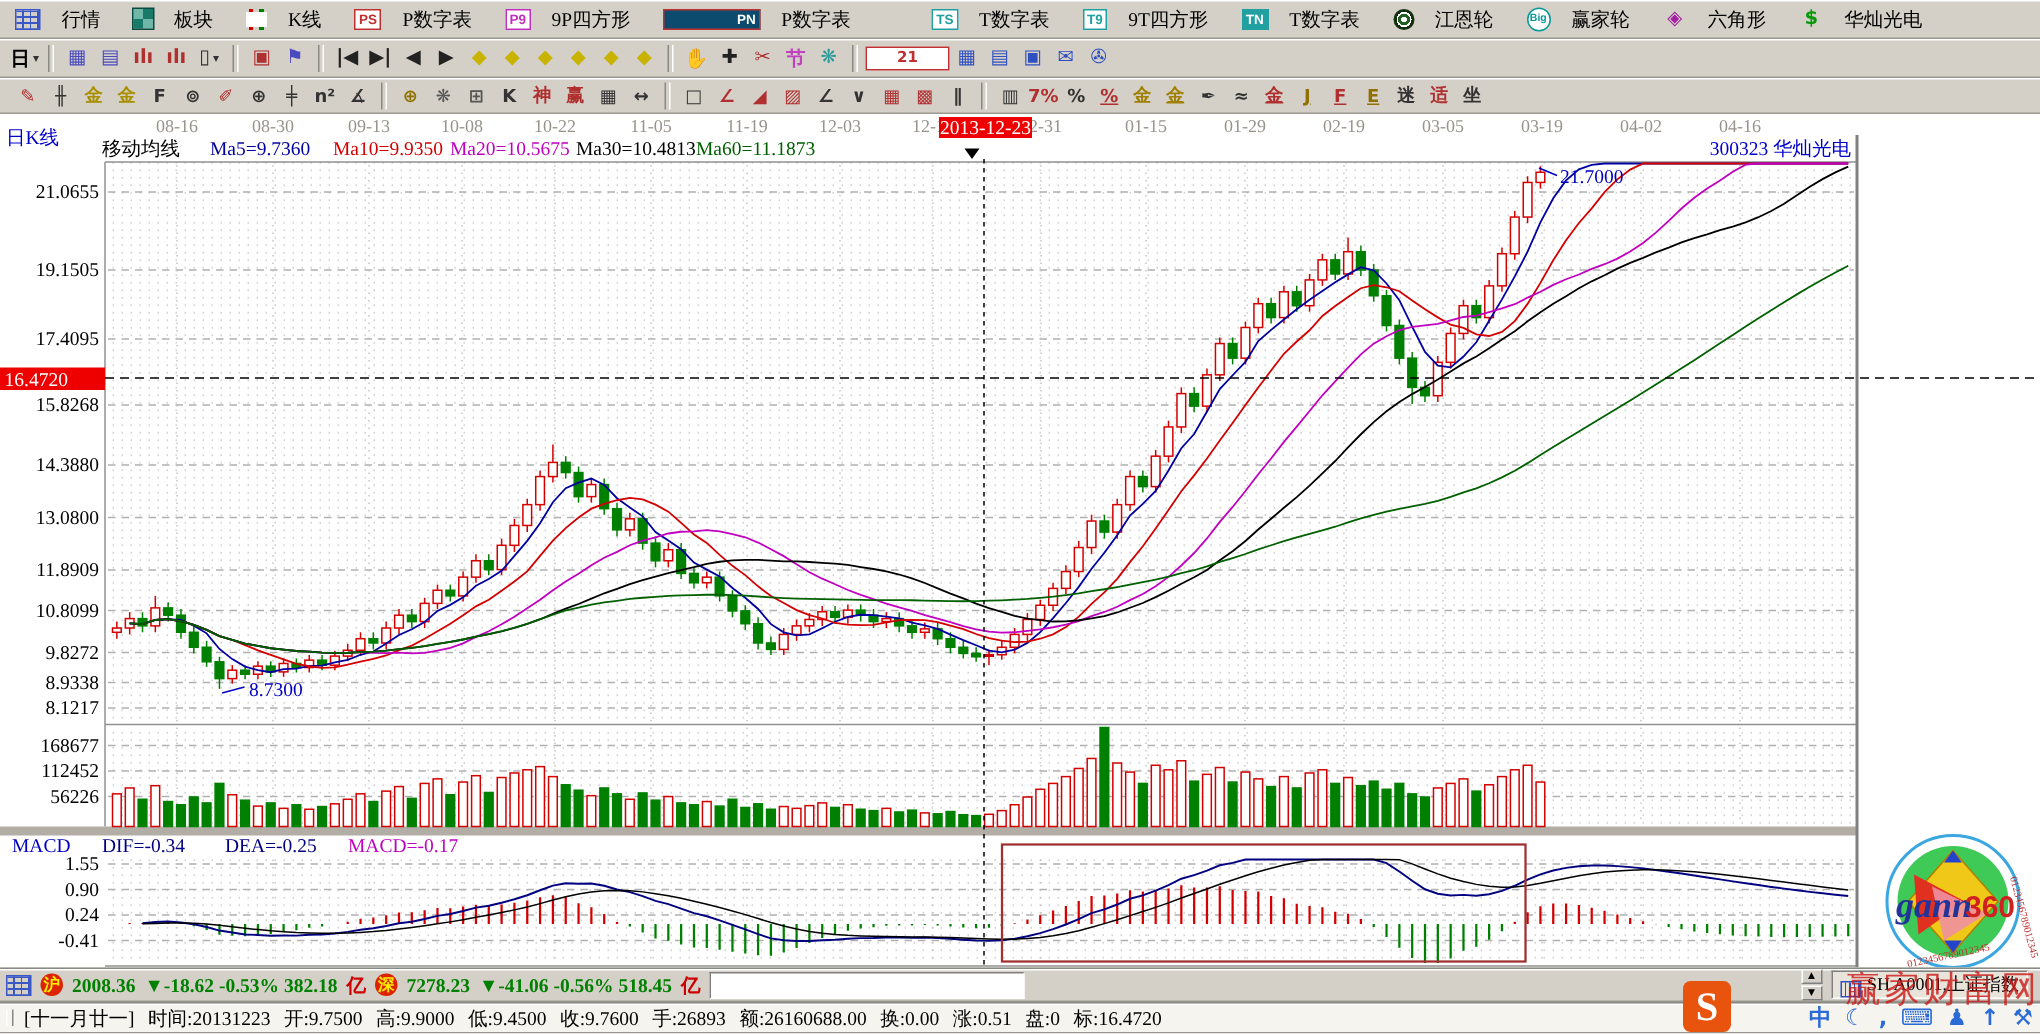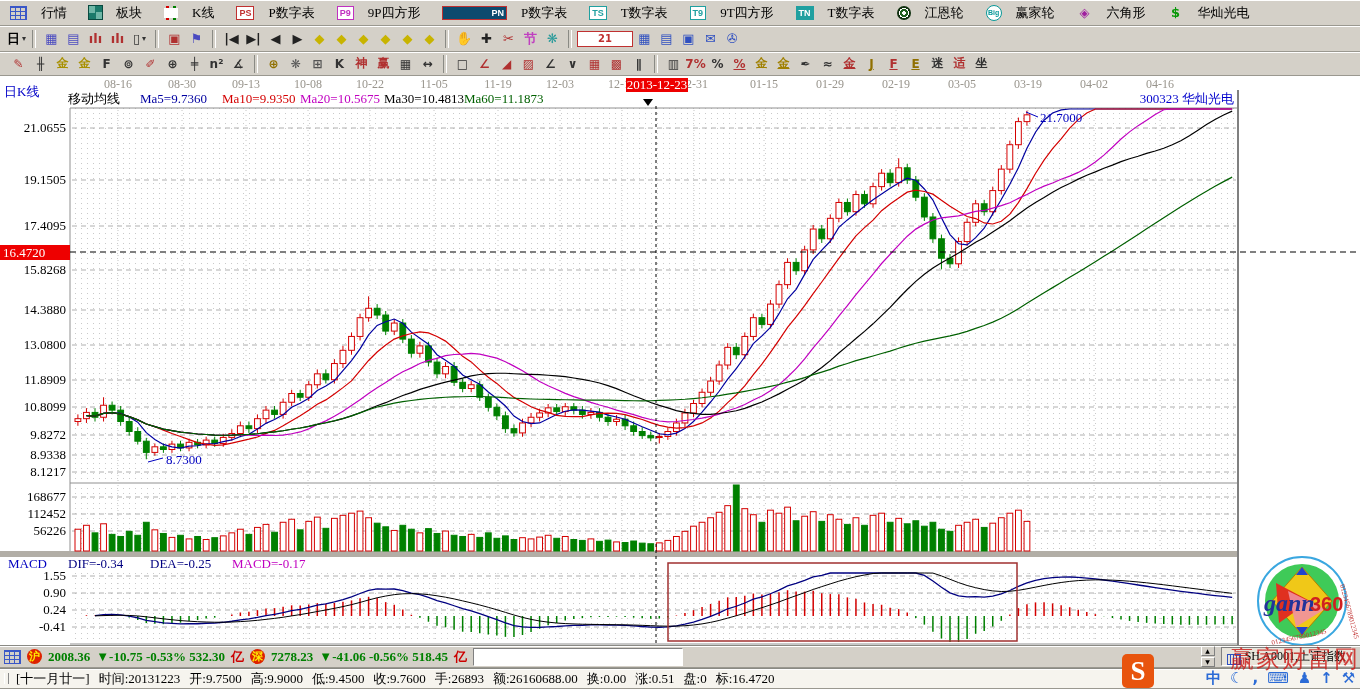--- a/index.html
+++ b/index.html
@@ -90,21 +90,21 @@
     </div>
     <div class="mitem">
       <span class="badge-ic" style="color: rgb(192, 48, 192); border-color: rgb(192, 48, 192);">P9</span>
       <span>9P四方形</span>
     </div>
     <div class="mitem">
       <span class="badge-ic" style="color: rgb(255, 255, 255); border-color: rgb(192, 48, 48); background: #0c4a6e; padding-left: 48px;">PN</span>
       <span>P数字表</span>
     </div>
     <div class="mitem">
-      <span class="badge-ic" style="color: rgb(32, 160, 160); border-color: rgb(32, 160, 160);">TS</span>
+      <span class="badge-ic" style="color: rgb(32, 160, 160); border-color: rgb(32, 160, 160); margin-left: 32px;">TS</span>
       <span>T数字表</span>
     </div>
     <div class="mitem">
       <span class="badge-ic" style="color: rgb(32, 160, 160); border-color: rgb(32, 160, 160);">T9</span>
       <span>9T四方形</span>
     </div>
     <div class="mitem">
       <span class="badge-ic" style="color: rgb(255, 255, 255); border-color: rgb(32, 160, 160); background: rgb(32, 160, 160);">TN</span>
       <span>T数字表</span>
     </div>
@@ -842,21 +842,21 @@
     <text x="58" y="56" font-size="20" font-weight="bold" fill="#d02020" font-family="Liberation Sans,sans-serif">360</text>
     <text x="88" y="30" font-size="7" fill="#c03030" transform="rotate(75 88 30)">0123456789012345</text>
     <text x="20" y="90" font-size="7" fill="#c03030" transform="rotate(-12 20 90)">0123456789012345</text>
   </g>
 </svg>
 
 <div id="indexbar" class="bar">
   <span class="table-icon" style="flex:none"></span>
   <span class="gbadge">沪</span>
   <span class="green">2008.36</span>
-  <span class="green">▼-10.75 -0.53% 532.30</span>
+  <span class="green">▼-18.62 -0.53% 382.18</span>
   <span class="redu">亿</span>
   <span class="gbadge">深</span>
   <span class="green">7278.23</span>
   <span class="green">▼-41.06 -0.56% 518.45</span>
   <span class="redu">亿</span>
   <span class="ticker"></span>
   <span class="spacer"></span>
   <span class="spin">
     <span>▲</span>
     <span>▼</span>

